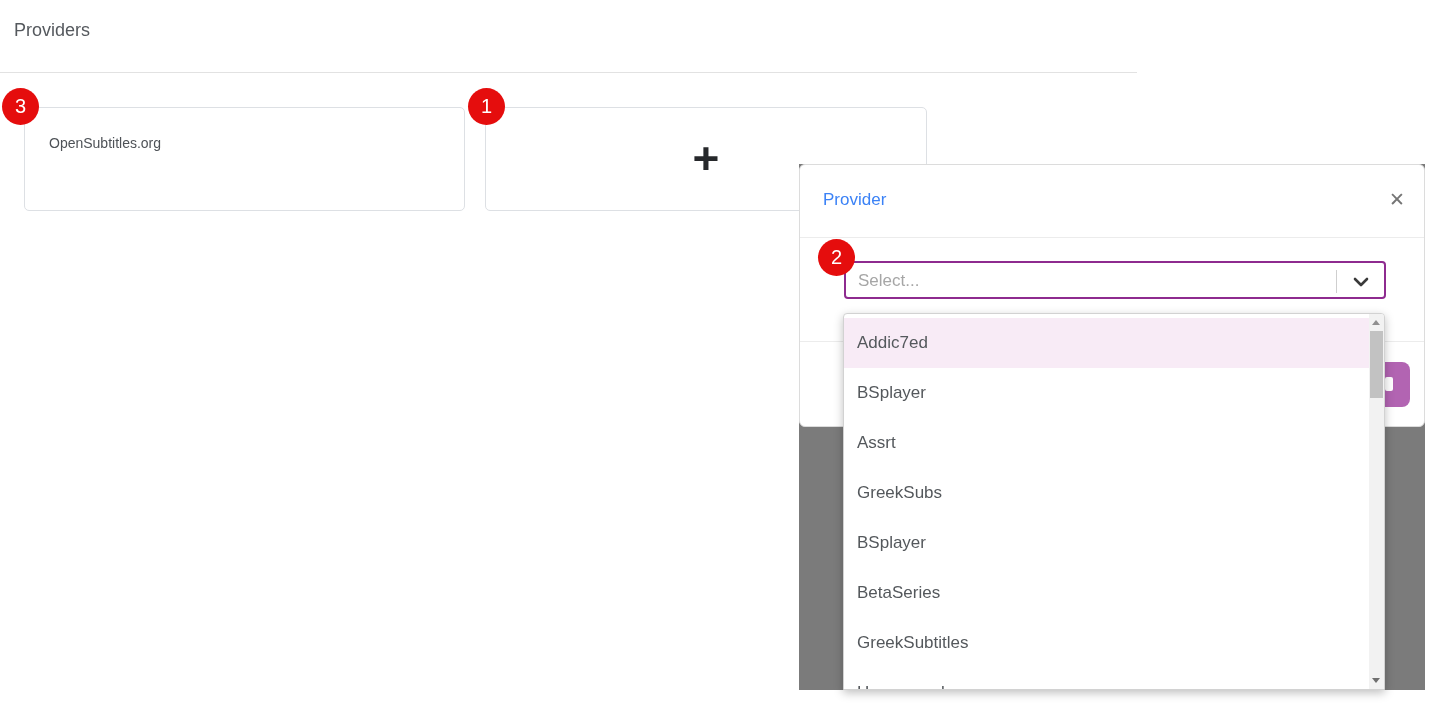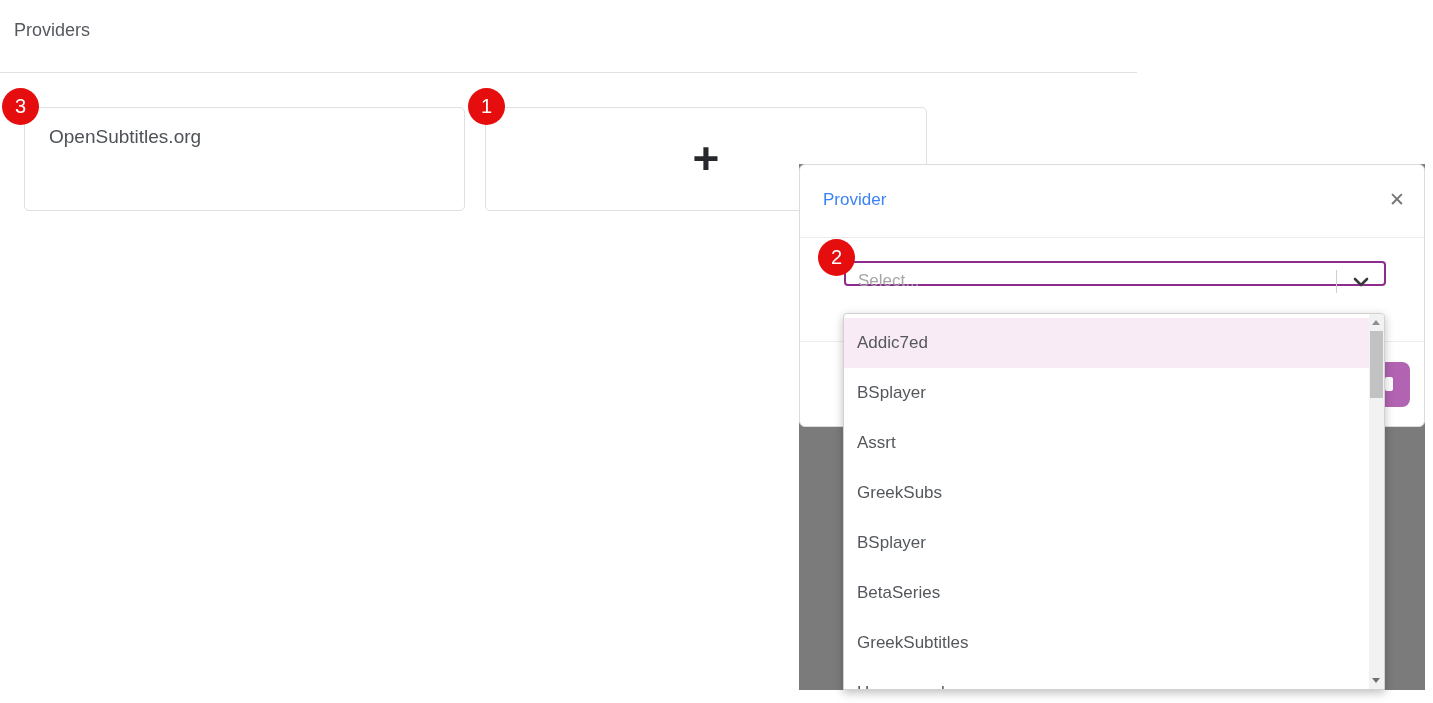--- a/index.html
+++ b/index.html
@@ -5,39 +5,39 @@
   * { margin:0; padding:0; box-sizing:border-box; }
   html,body { background:#ffffff; }
   body { font-family:"Liberation Sans", sans-serif; }
   #app { position:relative; width:1433px; height:703px; background:#fff; overflow:hidden; }
 
   .page-title { position:absolute; left:14px; top:20px; font-size:18px; font-weight:400; color:#55595e; }
   .title-divider { position:absolute; left:0; top:72px; width:1137px; height:1px; background:#e2e2e2; }
 
   .card { position:absolute; background:#fff; border:1px solid #dde0e4; border-radius:5px; }
   .card-opensub { left:24px; top:107px; width:441px; height:104px; }
-  .card-label { position:absolute; left:24px; top:18px; font-size:19px; color:#4e5257;text-align:right; }
+  .card-label { position:absolute; left:24px; top:27px; font-size:14px; color:#4e5257;text-align:right; }
   .card-add { left:485px; top:107px; width:442px; height:104px; display:flex; align-items:center; justify-content:center; cursor:pointer; }
   .plus-icon { font-size:46px; font-weight:700; color:#26282b; line-height:1; transform:scaleY(0.95); }
 
   .badge { position:absolute; width:37px; height:37px; border-radius:50%; background:#e50d0d; color:#fff;
            font-size:20px; display:flex; align-items:center; justify-content:center; z-index:40; }
   .badge-3 { left:2px; top:88px; }
   .badge-1 { left:468px; top:88px; }
   .badge-2 { left:818px; top:239px; }
 
   .backdrop { position:absolute; left:799px; top:164px; width:626px; height:526px; background:#7b7b7b; z-index:5; }
 
   .modal { position:absolute; left:799px; top:164px; width:626px; height:263px; background:#fff;
            border:1px solid #dcdcdc; border-radius:6px; z-index:10; }
   .modal-header { position:absolute; left:0; top:0; width:100%; height:73px; border-bottom:1px solid #ececec; }
   .modal-title { position:absolute; left:23px; top:25px; font-size:17px; color:#3b82f6; }
   .close-btn { position:absolute; right:19px; top:23px; font-size:19px; color:#757575; cursor:pointer; background:none; border:none; font-family:inherit; }
 
-  .select-control { position:absolute; left:44px; top:96px; width:542px; height:25px; border:2px solid #8e2b8f;
+  .select-control { position:absolute; left:44px; top:96px; width:542px; height:38px; border:2px solid #8e2b8f;
                     border-radius:4px; background:#fff; cursor:pointer;padding-left:36px; }
   .select-placeholder { position:absolute; left:12px; top:8px; font-size:17px; color:#a6a6a6; }
   .select-separator { position:absolute; right:47px; top:7px; width:1px; height:23px; background:#cfcfcf; }
   .chevron-wrap { position:absolute; right:0; top:0; width:46px; height:37px; display:flex; align-items:center; justify-content:center; }
 
   .footer-divider { position:absolute; left:0; top:176px; width:100%; height:1px; background:#ececec; }
   .save-btn { position:absolute; left:540px; top:197px; width:70px; height:45px; background:#b264b2;
               border:none; border-radius:8px; cursor:pointer; }
   .save-icon-fragment { position:absolute; left:45px; top:15px; width:8px; height:14px; background:#fff; border-radius:2px; }
 

